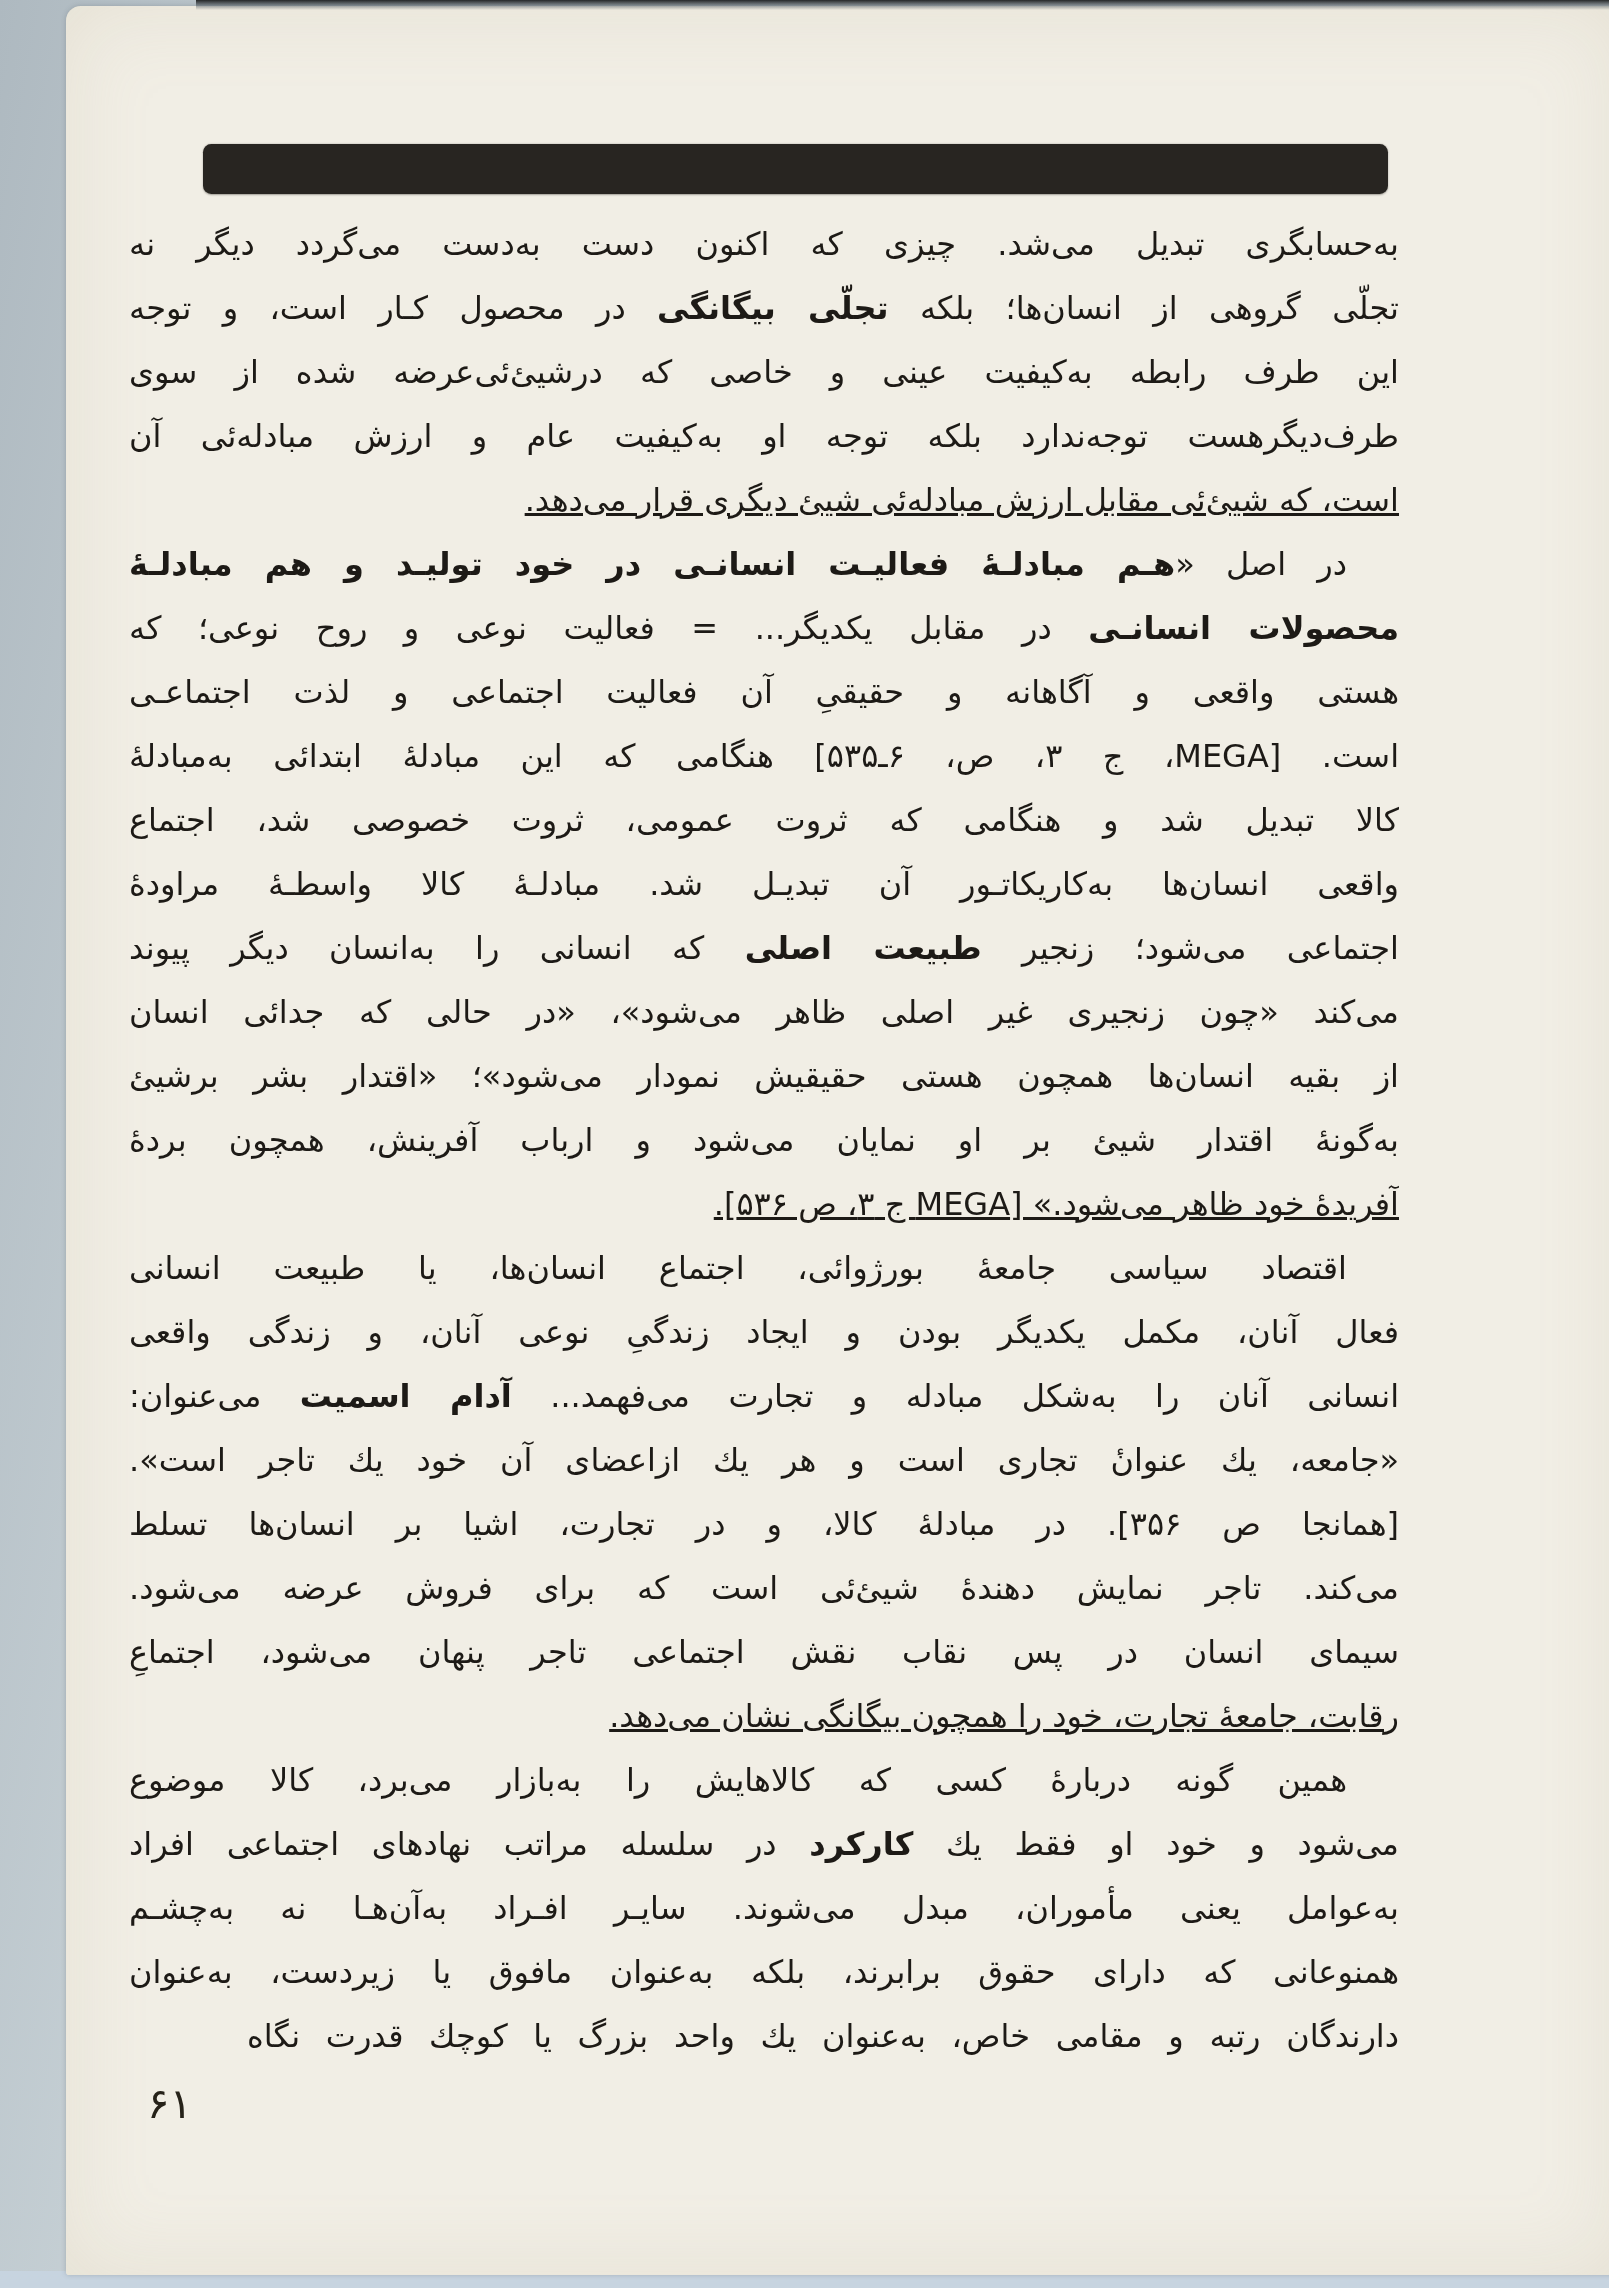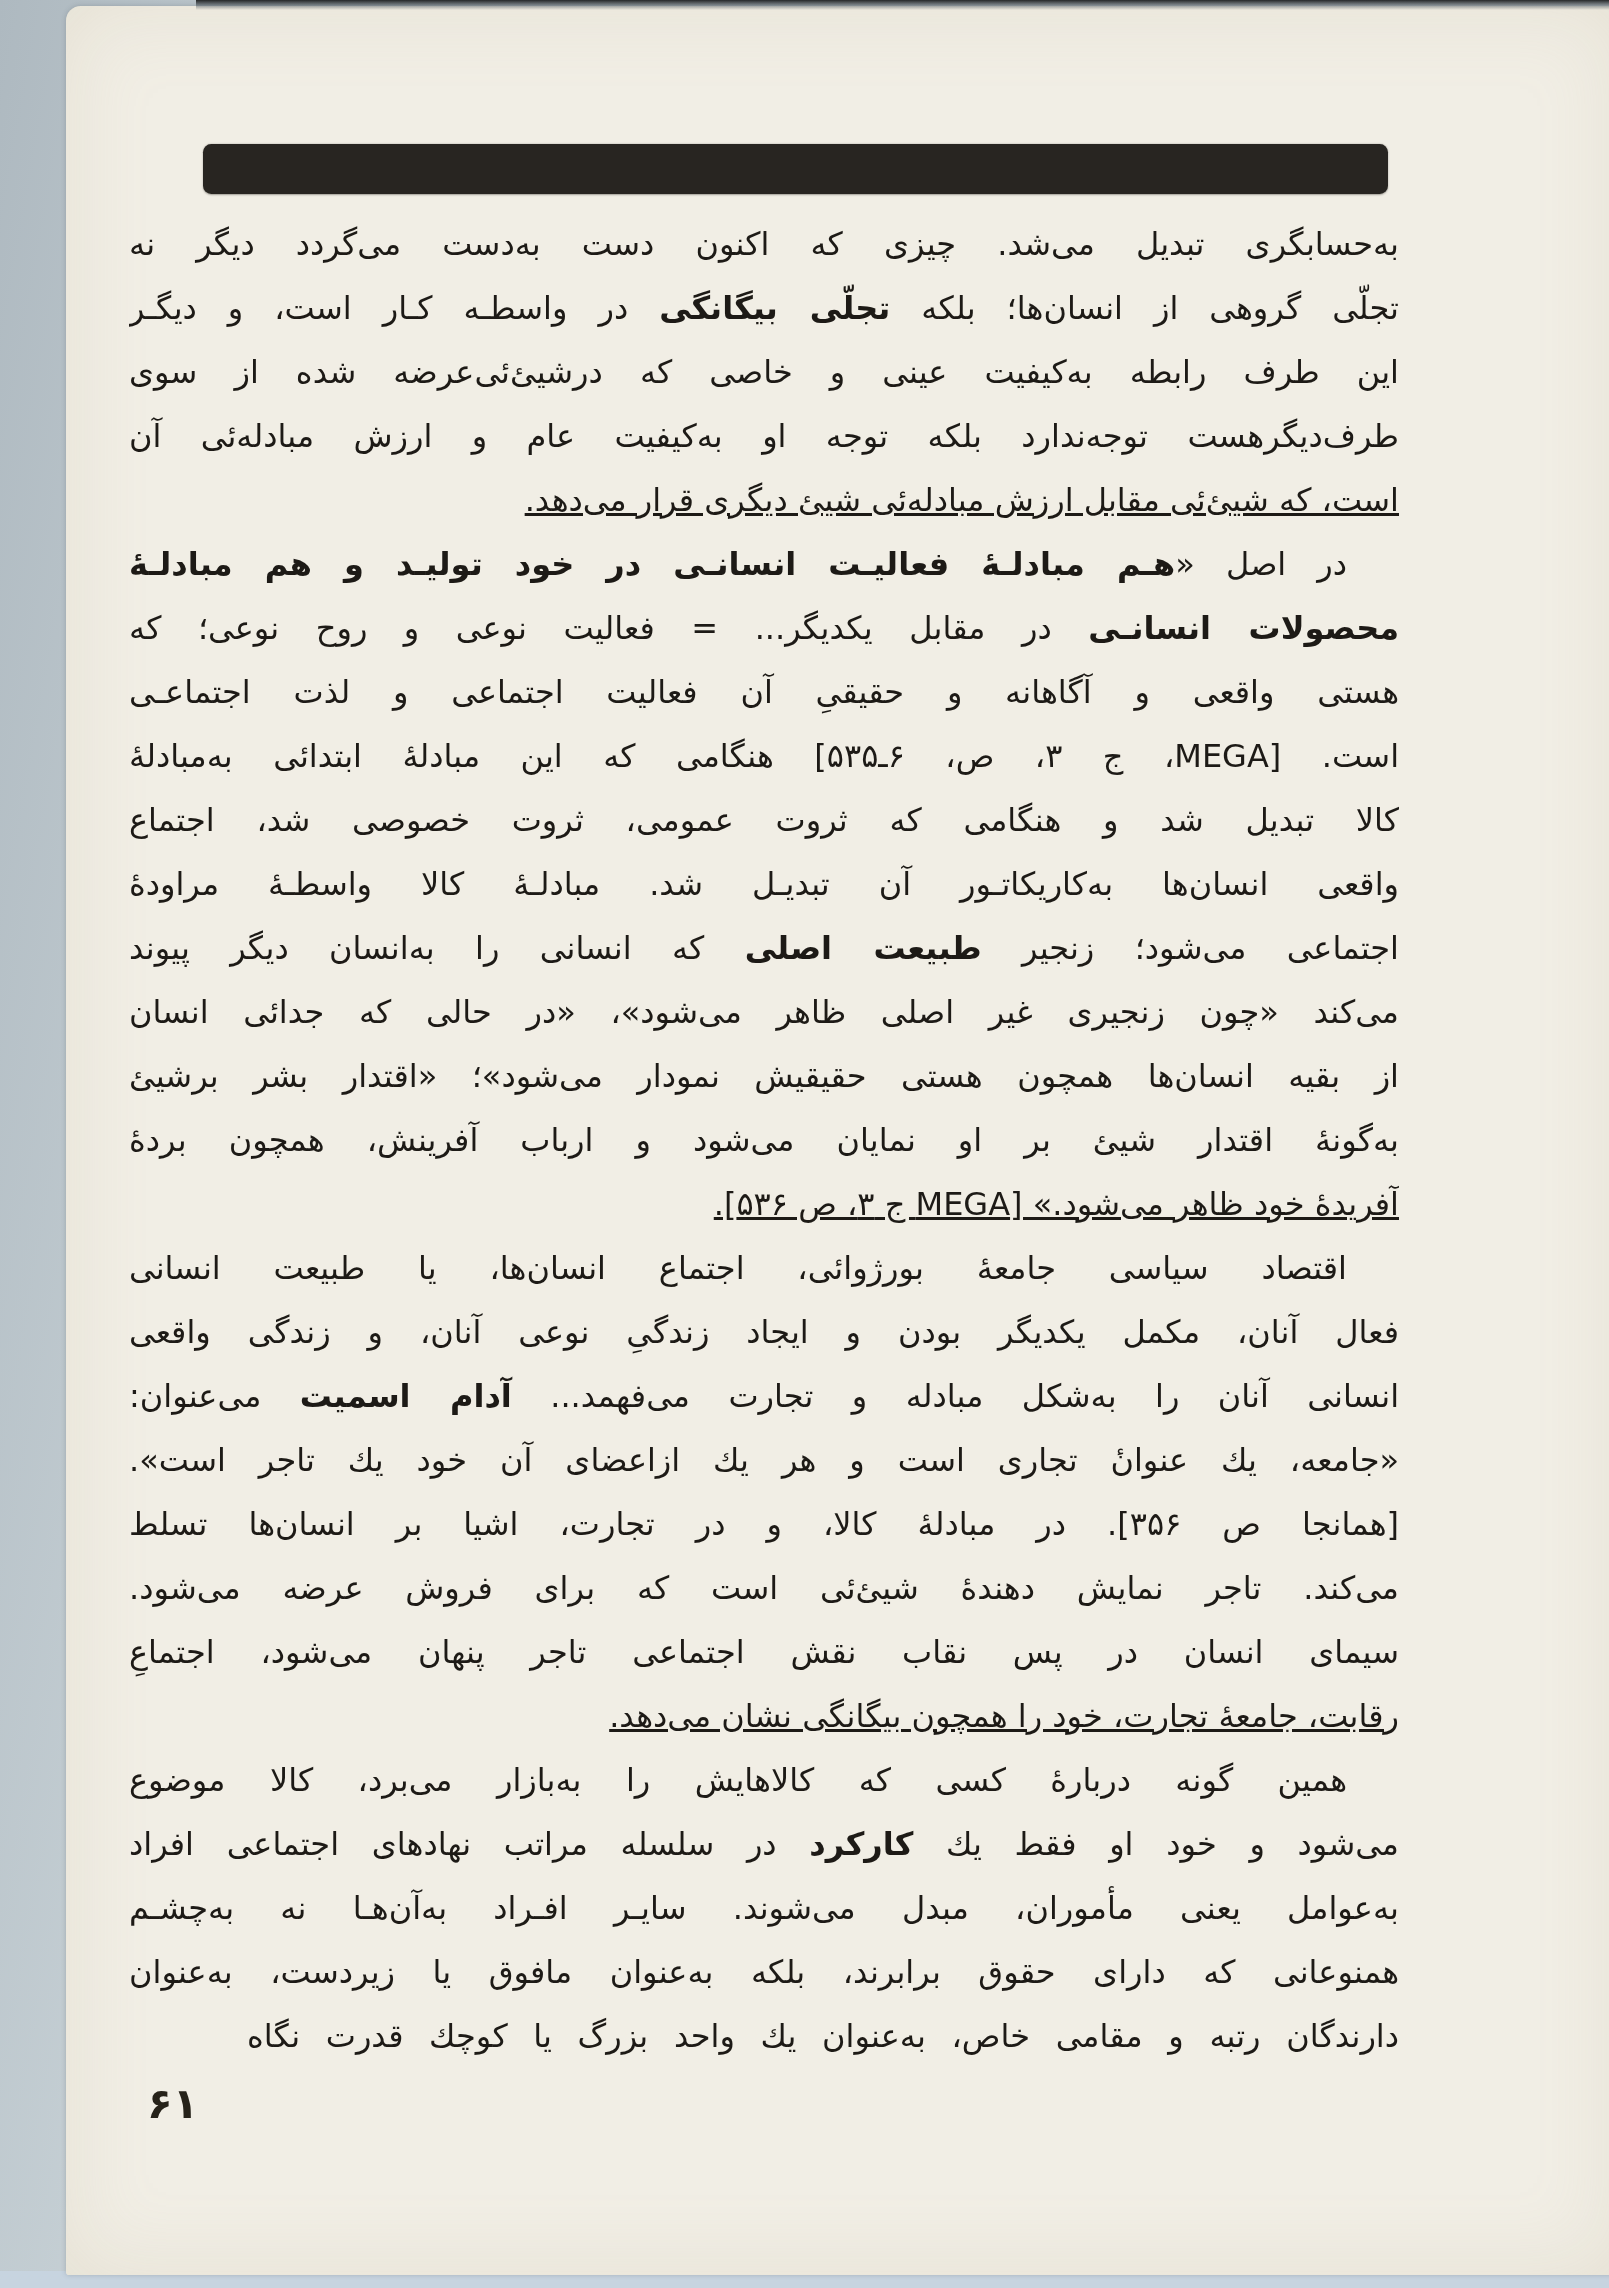--- a/index.html
+++ b/index.html
@@ -57,37 +57,37 @@
   }
   .line.par-end { text-align-last: right; text-decoration: underline; }
   .line.indent  { padding-right: 52px; }
   .line.narrow  { padding-left: 118px; }
   .b { font-weight: bold; }
   .page-num {
     position: absolute;
     left: 148px; top: 2078px;
     direction: rtl;
     font-size: 42px;
-    font-weight: bold;
+    font-weight: normal;
     color: #262219;
     z-index: 2;
   }
 </style>
 </head>
 <body>
 
 <div class="bottom-strip"></div>
 
 <div class="paper" style="background: rgb(241, 238, 229);">
   <div class="divider-bar" style="left: 137px; top: 138px; background: rgb(40, 37, 33);"></div>
 
   <div class="body-text" style="left: 63px; top: 206px; color: rgb(29, 26, 22);">
 
   <div class="line"><span>به‌حسابگری تبدیل می‌شد. چیزی که اکنون دست به‌دست می‌گردد دیگر نه</span></div>
-      <div class="line"><span>تجلّی گروهی از انسان‌ها؛ بلکه </span><span class="b">تجلّی بیگانگی</span><span> در واسطـه کـار است، و دیگـر</span></div>
+      <div class="line"><span>تجلّی گروهی از انسان‌ها؛ بلکه </span><span class="b">تجلّی بیگانگی</span><span> در محصول کـار است، و توجه</span></div>
       <div class="line"><span>این طرف رابطه به‌کیفیت عینی و خاصی که درشیئ‌ئی‌عرضه شده از سوی</span></div>
       <div class="line"><span>طرف‌دیگرهست توجه‌ندارد بلکه توجه او به‌کیفیت عام و ارزش مبادله‌ئی آن</span></div>
       <div class="line par-end"><span>است، که شیئ‌ئی مقابل ارزش مبادله‌ئی شیئ دیگری قرار می‌دهد.</span></div>
       <div class="line indent"><span>در اصل «</span><span class="b">هـم مبادلـهٔ فعالیـت انسانـی در خود تولیـد و هم مبادلـهٔ</span></div>
       <div class="line"><span class="b">محصولات انسانـی</span><span> در مقابل یکدیگر... = فعالیت نوعی و روح نوعی؛ که</span></div>
       <div class="line"><span>هستی واقعی و آگاهانه و حقیقیِ آن فعالیت اجتماعی و لذت اجتماعـی</span></div>
       <div class="line"><span>است. [MEGA، ج ۳، ص، ۶ـ۵۳۵] هنگامی که این مبادلهٔ ابتدائی به‌مبادلهٔ</span></div>
       <div class="line"><span>کالا تبدیل شد و هنگامی که ثروت عمومی، ثروت خصوصی شد، اجتماع</span></div>
       <div class="line"><span>واقعی انسان‌ها به‌کاریکاتـور آن تبدیـل شد. مبادلـهٔ کالا واسطـهٔ مراودهٔ</span></div>
       <div class="line"><span>اجتماعی می‌شود؛ زنجیر </span><span class="b">طبیعت اصلی</span><span> که انسانی را به‌انسان دیگر پیوند</span></div>

